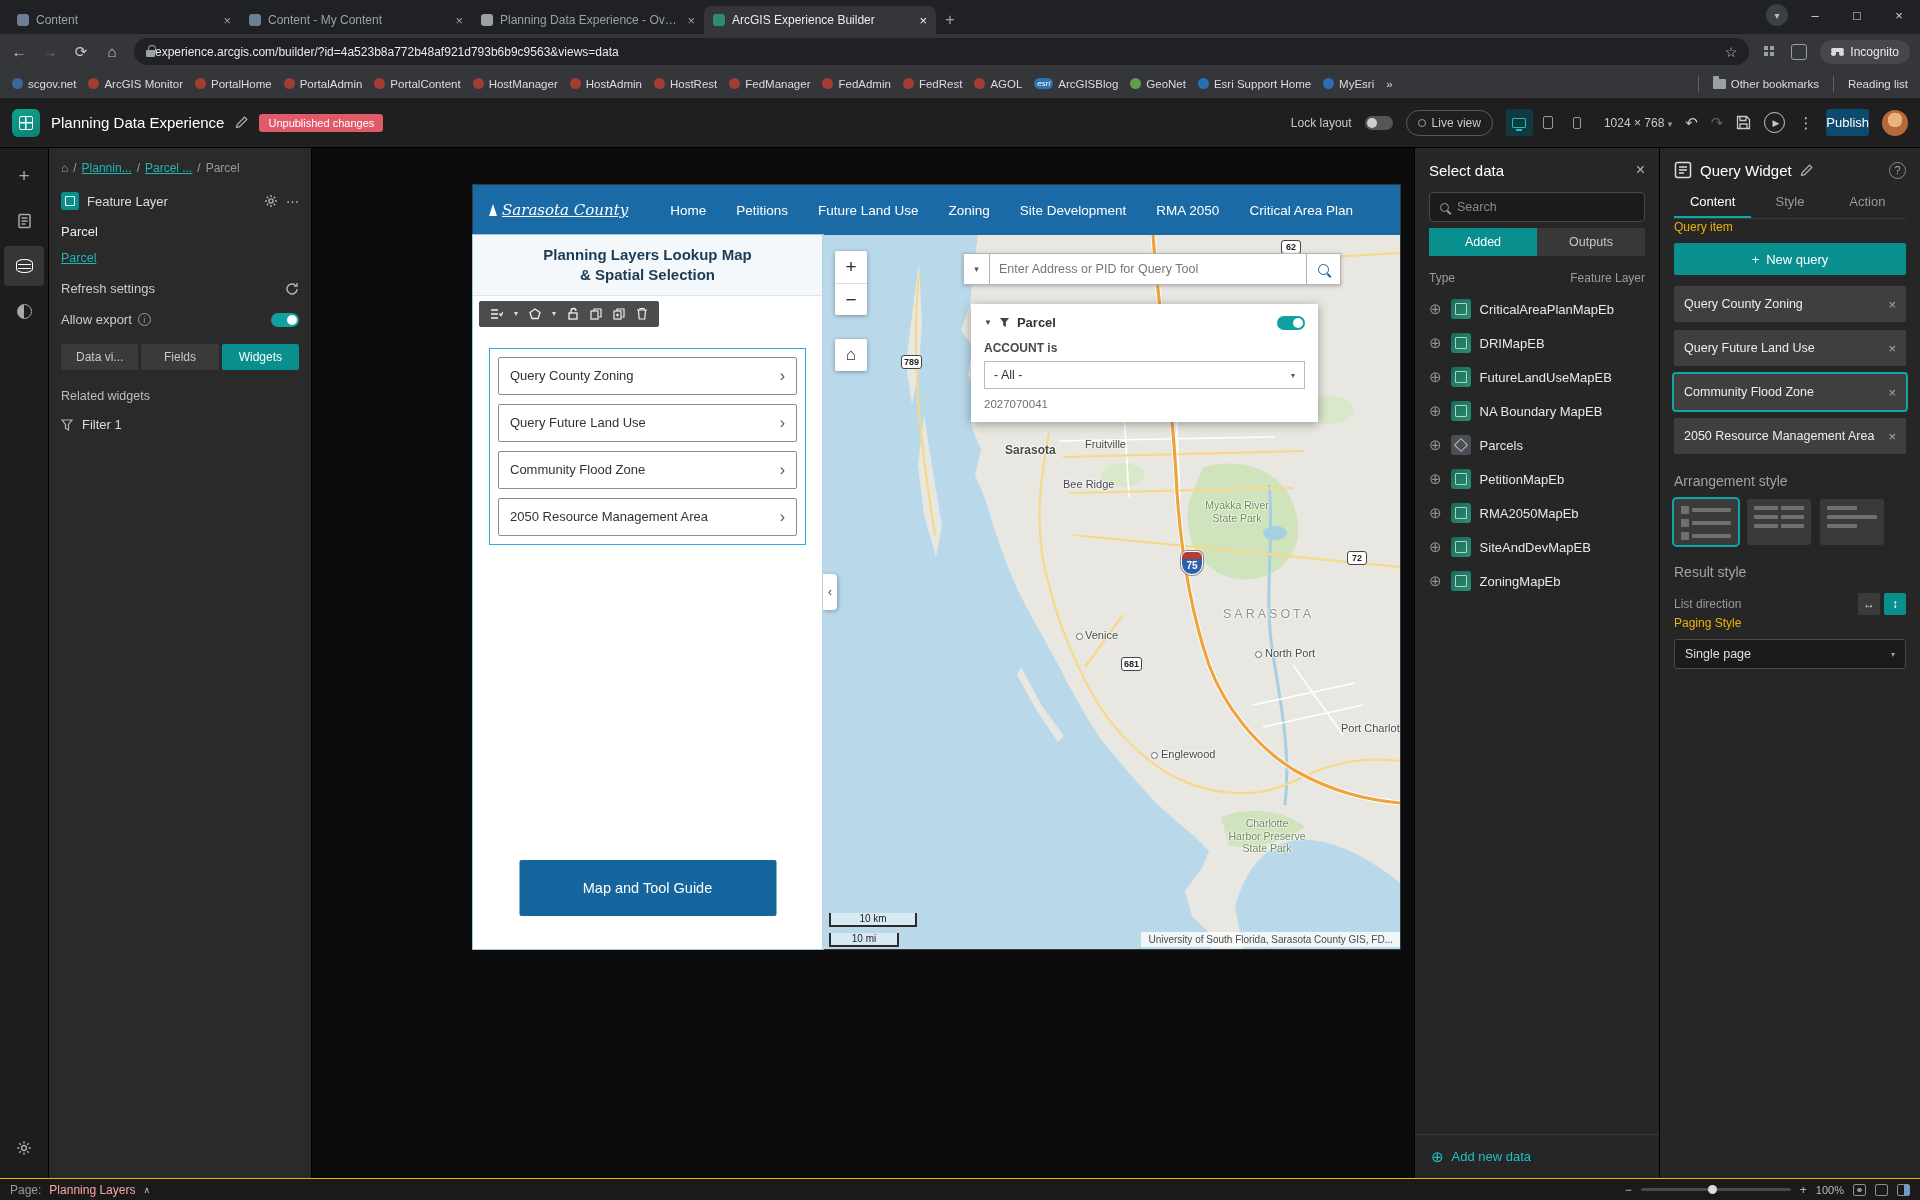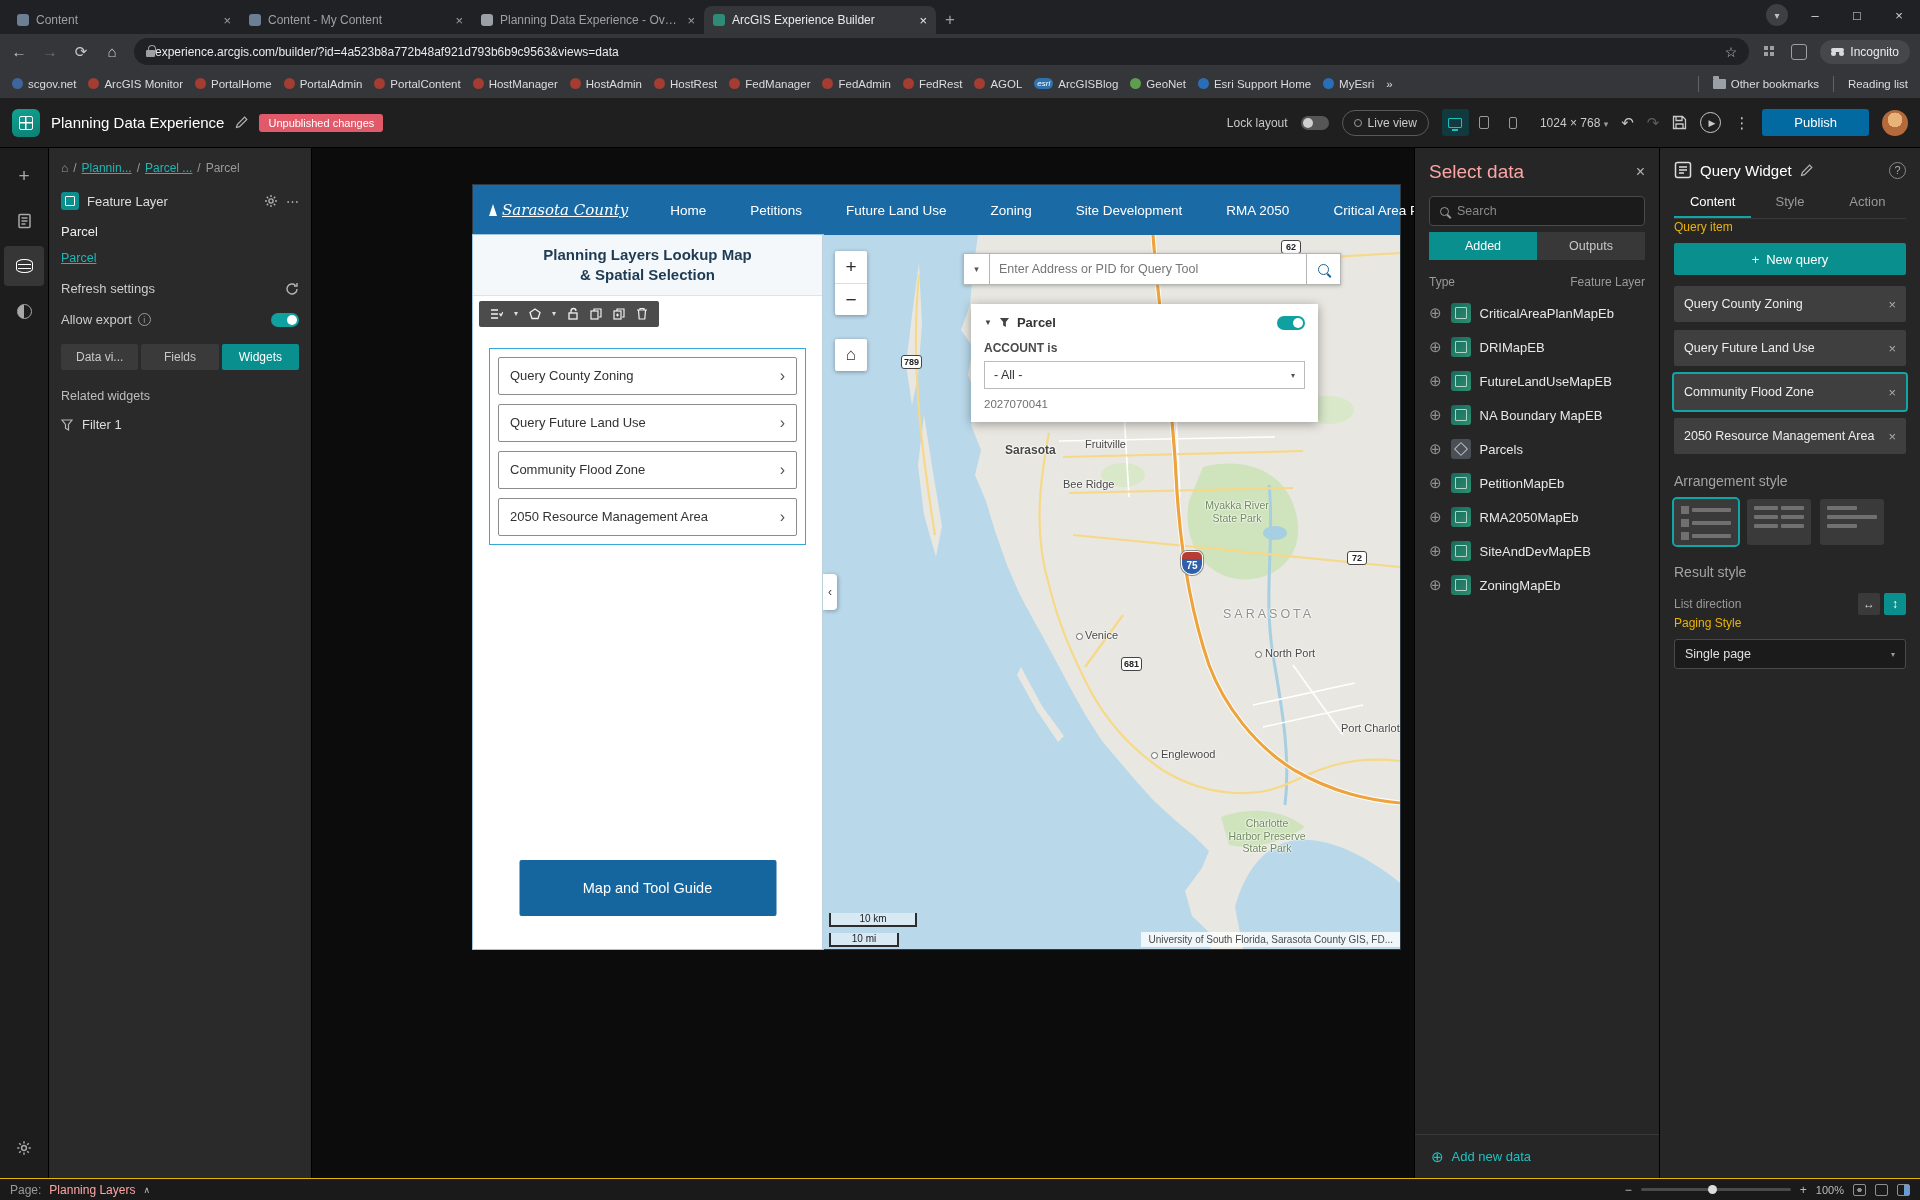--- a/index.html
+++ b/index.html
@@ -64,21 +64,21 @@
   .devgrp{display:flex;gap:2px}
   .devbtn{width:27px;height:27px;border-radius:3px;display:flex;align-items:center;justify-content:center;color:#9a9a9a}
   .devbtn.active{background:#113a3f;color:#19c0c0}
   .ico-mon{width:14px;height:10px;border:1.6px solid currentColor;border-radius:1px;position:relative}
   .ico-mon::after{content:"";position:absolute;left:3px;right:3px;bottom:-4px;height:2px;background:currentColor}
   .ico-tab{width:10px;height:13px;border:1.6px solid currentColor;border-radius:2px}
   .ico-pho{width:8px;height:12px;border:1.6px solid currentColor;border-radius:2px}
   .hico{font-size:15px;color:#c9c9c9}
   .hico.dim{color:#5f5f5f}
   .playico{width:21px;height:21px;border:1.5px solid #c9c9c9;border-radius:50%;display:flex;align-items:center;justify-content:center;font-size:9px;color:#c9c9c9;padding-left:2px}
-  .publish{background:#0369a1;color:#fff;font-size:13px;padding:6px 32px;border-radius:3px}
+  .publish{background:#0c4a6e;color:#fff;font-size:13px;padding:6px 0;border-radius:3px}
   .avatar{width:26px;height:26px;border-radius:50%;background:radial-gradient(circle at 50% 38%,#e8b27a 0 35%,#b56a3c 36% 100%)}
 
   
   .main{flex:1;display:flex;min-height:0}
 
   .rail{width:49px;background:#1d1d1d;border-right:1px solid #000;display:flex;flex-direction:column;align-items:center;padding-top:8px;gap:5px;flex:none}
   .railbtn{width:40px;height:40px;border-radius:4px;display:flex;align-items:center;justify-content:center;color:#a8a8a8;font-size:19px}
   .railbtn.active{background:#363636;color:#fff}
   .ico-db{width:17px;height:14px;border:1.6px solid currentColor;border-radius:8px/4px;background:linear-gradient(currentColor,currentColor) center 4px/13px 1.4px no-repeat,linear-gradient(currentColor,currentColor) center 8px/13px 1.4px no-repeat}
   .ico-theme{width:15px;height:15px;border-radius:50%;border:1.6px solid currentColor;background:linear-gradient(90deg,currentColor 50%,transparent 50%)}
@@ -102,21 +102,21 @@
   .seg.active{background:#0a8f8f;color:#fff}
   .related{margin-top:19px;color:#bdbdbd;font-size:12.5px}
   .filtrow{margin-top:14px;display:flex;align-items:center;gap:9px;color:#ddd}
 
   
   .canvas{flex:1;background:#0c0c0c;position:relative;overflow:hidden}
   .app{position:absolute;left:161px;top:37px;width:927px;height:764px;background:#fff;display:flex;flex-direction:column;box-shadow:0 0 0 1px #2f3b44}
   .appnav{height:50px;background:#1a6aa5;display:flex;align-items:center;color:#fff;padding:0 16px;flex:none}
   .applogo{display:flex;align-items:center;gap:5px;font-family:"DejaVu Serif",serif;font-style:italic;font-size:15px;text-decoration:underline;white-space:nowrap}
   .lighthouse{width:0;height:0;border-left:4px solid transparent;border-right:4px solid transparent;border-bottom:12px solid #fff}
-  .appnav-items{display:flex;gap:44px;margin-left:42px;font-size:13.5px;white-space:nowrap}
+  .appnav-items{display:flex;gap:30px;margin-left:42px;font-size:13.5px;white-space:nowrap}
   .appbody{flex:1;display:flex;min-height:0}
   .app-left{width:350px;border-right:1px solid #bcd0de;outline:1px solid #9fc6e0;display:flex;flex-direction:column;position:relative;background:#fff;flex:none}
   .app-left-header{background:#f5f8fb;border-bottom:1px solid #dde5ec;padding:10px 6px 9px;text-align:center;color:#1d3b53;font-weight:bold;font-size:15px;line-height:1.35}
   .apptoolbar{margin:5px 0 0 6px;width:180px;height:26px;background:#4c4c4c;display:flex;align-items:center;justify-content:space-evenly;color:#f0f0f0;border-radius:2px}
   .tbcaret{font-size:8px;color:#ddd}
   .qgroup{margin:21px 16px 0;border:1.5px solid #35a7d9;padding:8px;display:flex;flex-direction:column;gap:9px}
   .qbtn{height:38px;border:1px solid #8c8c8c;background:#fff;display:flex;align-items:center;justify-content:space-between;padding:0 11px;font-size:13px;color:#323232;border-radius:2px}
   .qbtn .chev{color:#555;font-size:16px}
   .guide{position:absolute;left:50%;transform:translateX(-50%);bottom:33px;width:257px;height:56px;background:#15669e;color:#fff;display:flex;align-items:center;justify-content:center;font-size:14.5px;border-radius:2px}
 
@@ -148,21 +148,21 @@
   .pop-field{margin-top:11px;font-size:12px;color:#4a4a4a;font-weight:bold}
   .pop-select{margin-top:6px;height:28px;border:1px solid #bbb;display:flex;align-items:center;justify-content:space-between;padding:0 9px;font-size:12.5px;color:#333}
   .pop-sample{margin-top:9px;font-size:11.5px;color:#707070}
   .collapse{position:absolute;left:0;top:calc(50% - 18px);width:14px;height:36px;background:#fff;border-radius:0 4px 4px 0;box-shadow:1px 1px 4px rgba(0,0,0,.3);display:flex;align-items:center;justify-content:center;color:#444;font-size:12px}
   .scale{position:absolute;border:2px solid #2c2c2c;border-top:none;height:14px;font-size:10px;color:#1e1e1e;text-align:center;line-height:11px;background:rgba(255,255,255,.45)}
   .attrib{position:absolute;right:0;bottom:2px;background:rgba(255,255,255,.78);font-size:10px;color:#4a4a4a;padding:2px 7px;white-space:nowrap}
 
   
   .sdpanel{width:245px;background:#262626;border-left:1px solid #000;padding:13px 14px;flex:none;position:relative;color:#ddd}
   .sd-head{display:flex;align-items:center;justify-content:space-between}
-  .sd-title{font-size:19px;color:#fca5a5}
+  .sd-title{font-size:15px;color:#ffffff}
   .xclose{color:#b5b5b5;font-size:16px}
   .sd-search{margin-top:13px;height:30px;background:#1b1b1b;border:1px solid #4a4a4a;border-radius:4px;display:flex;align-items:center;gap:8px;padding:0 10px;color:#999}
   .sd-search input{flex:1;background:transparent;border:none;outline:none;color:#ddd;font-size:12.5px;font-family:"Liberation Sans",sans-serif;min-width:0}
   .sd-search input::placeholder{color:#8a8a8a}
   .sd-tabs{margin-top:6px;display:flex}
   .sd-tab{flex:1;height:28px;display:flex;align-items:center;justify-content:center;font-size:12.5px;background:#383838;color:#c9c9c9}
   .sd-tab.active{background:#0a8f8f;color:#fff}
   .sd-cols{margin-top:15px;display:flex;justify-content:space-between;font-size:12px;color:#9a9a9a}
   .sd-list{margin-top:7px}
   .sd-item{height:34px;display:flex;align-items:center;gap:9px}

